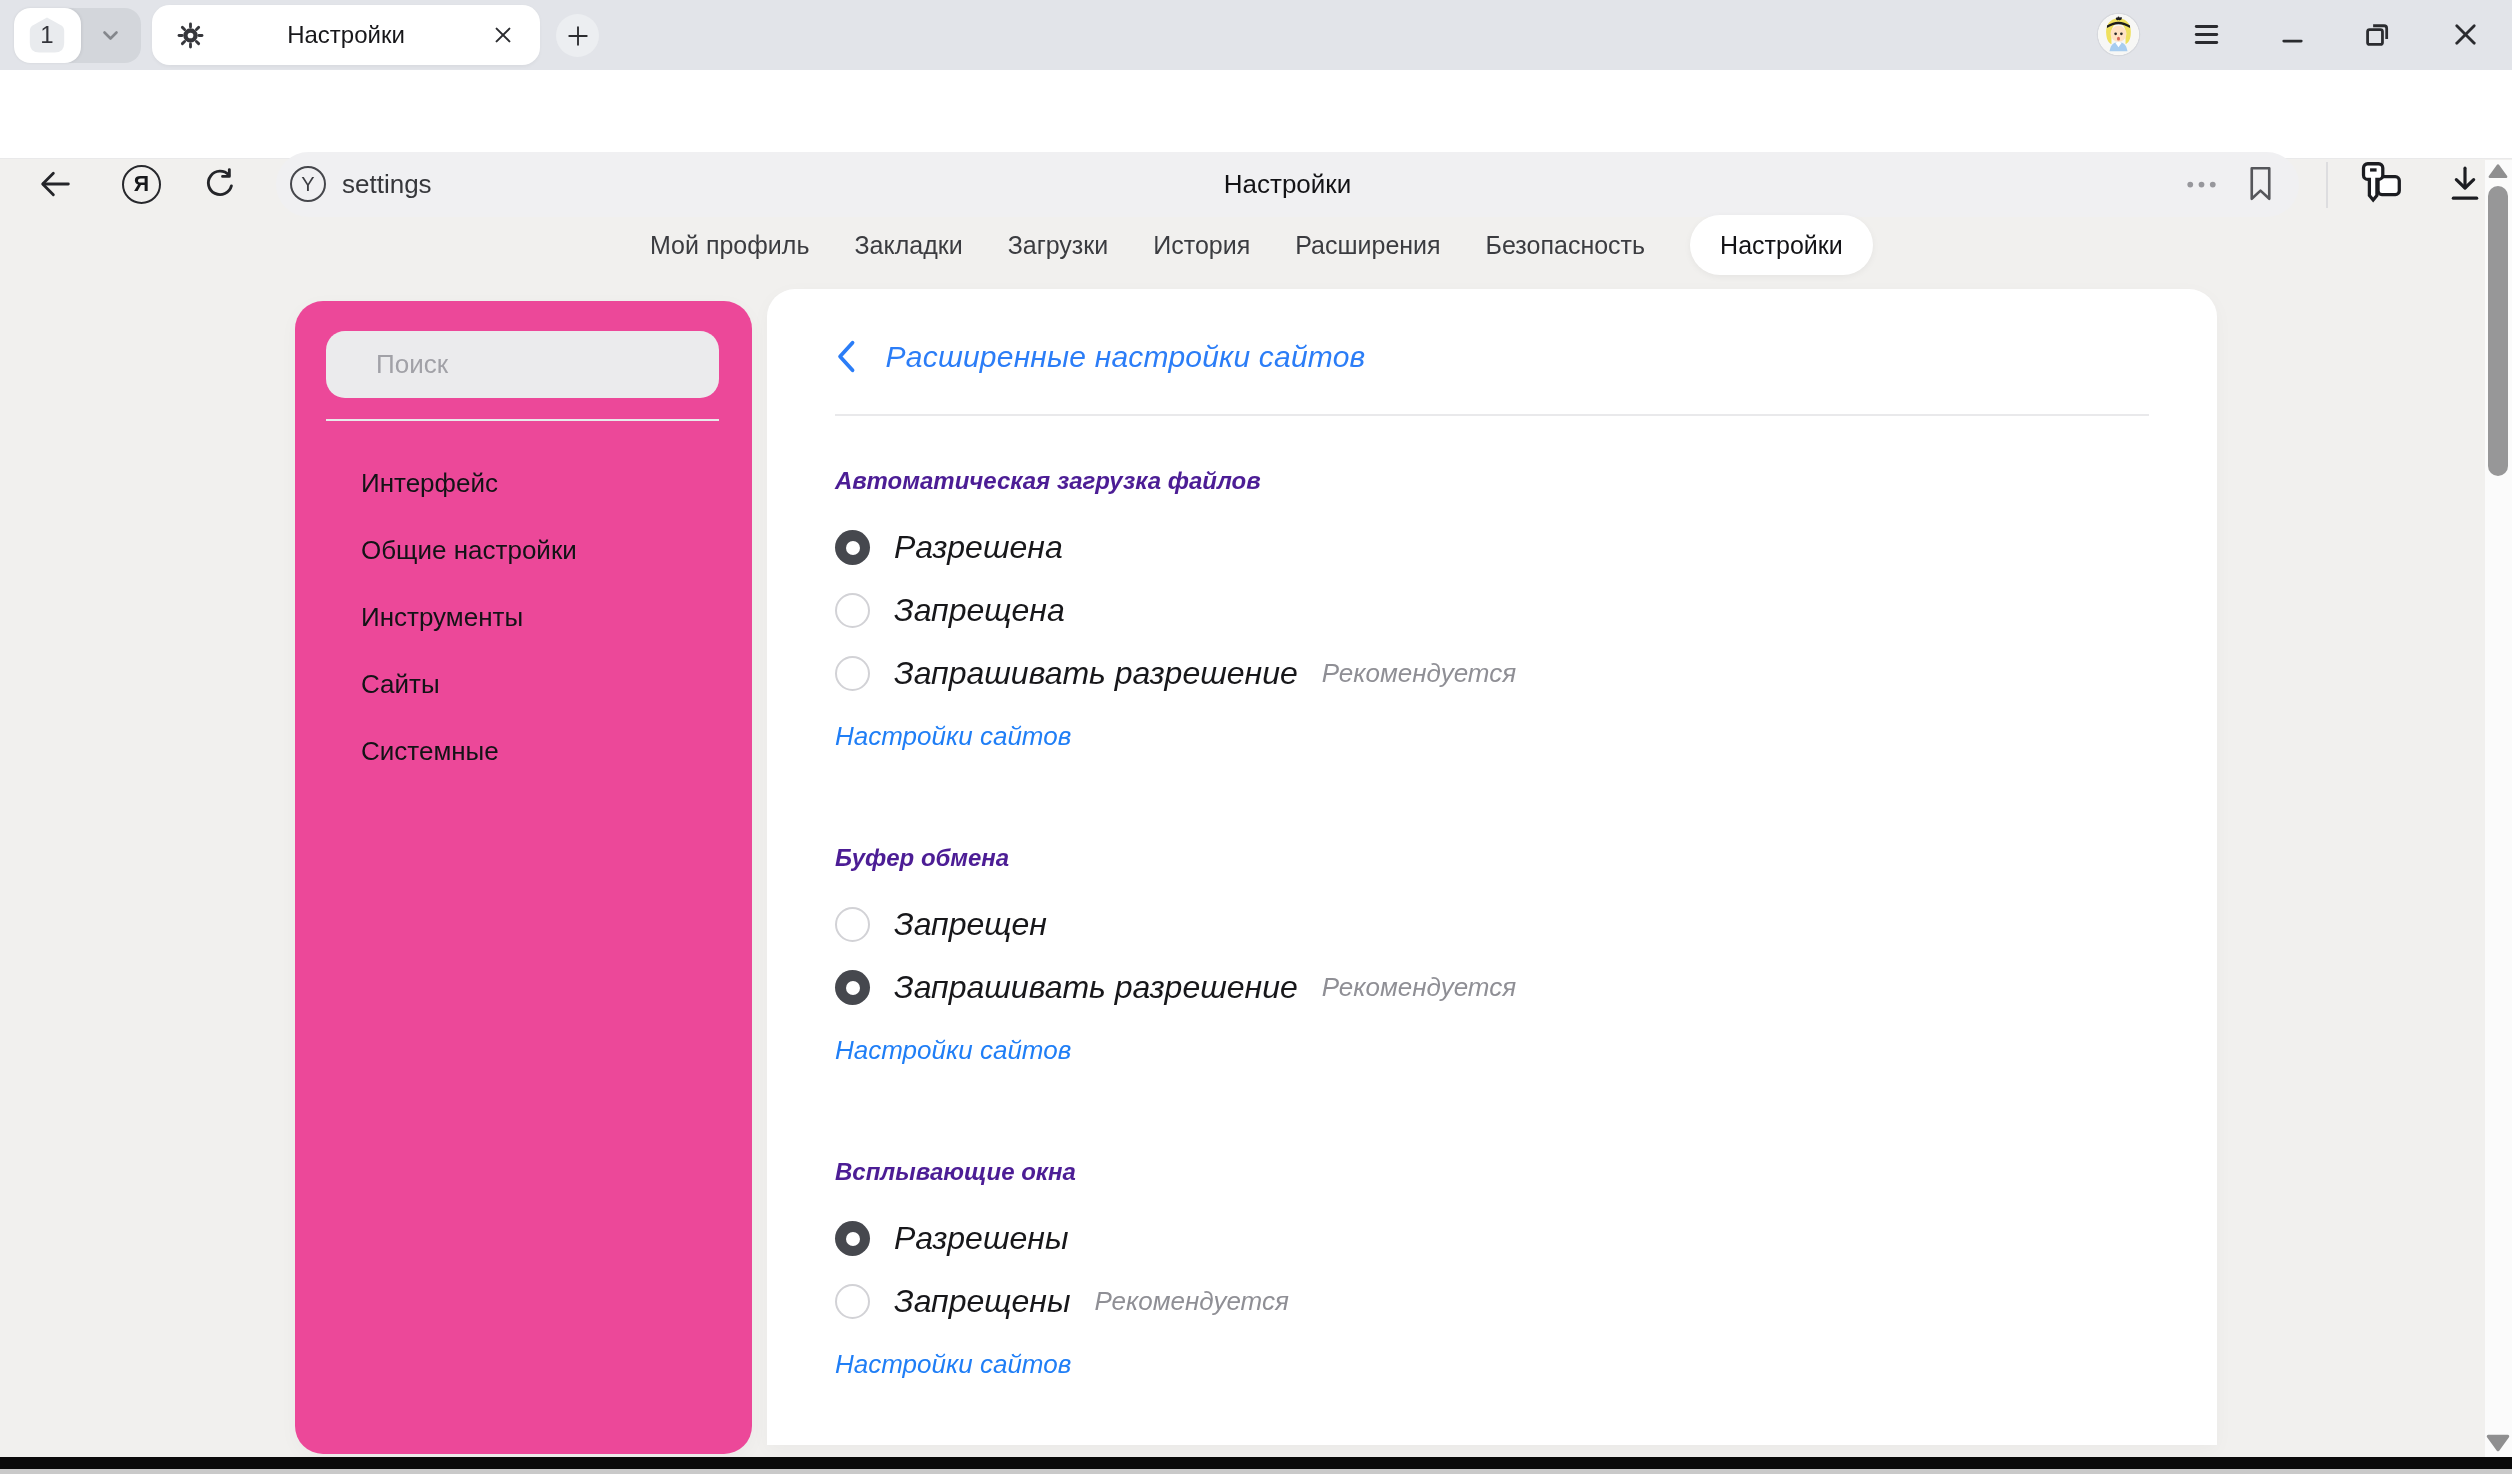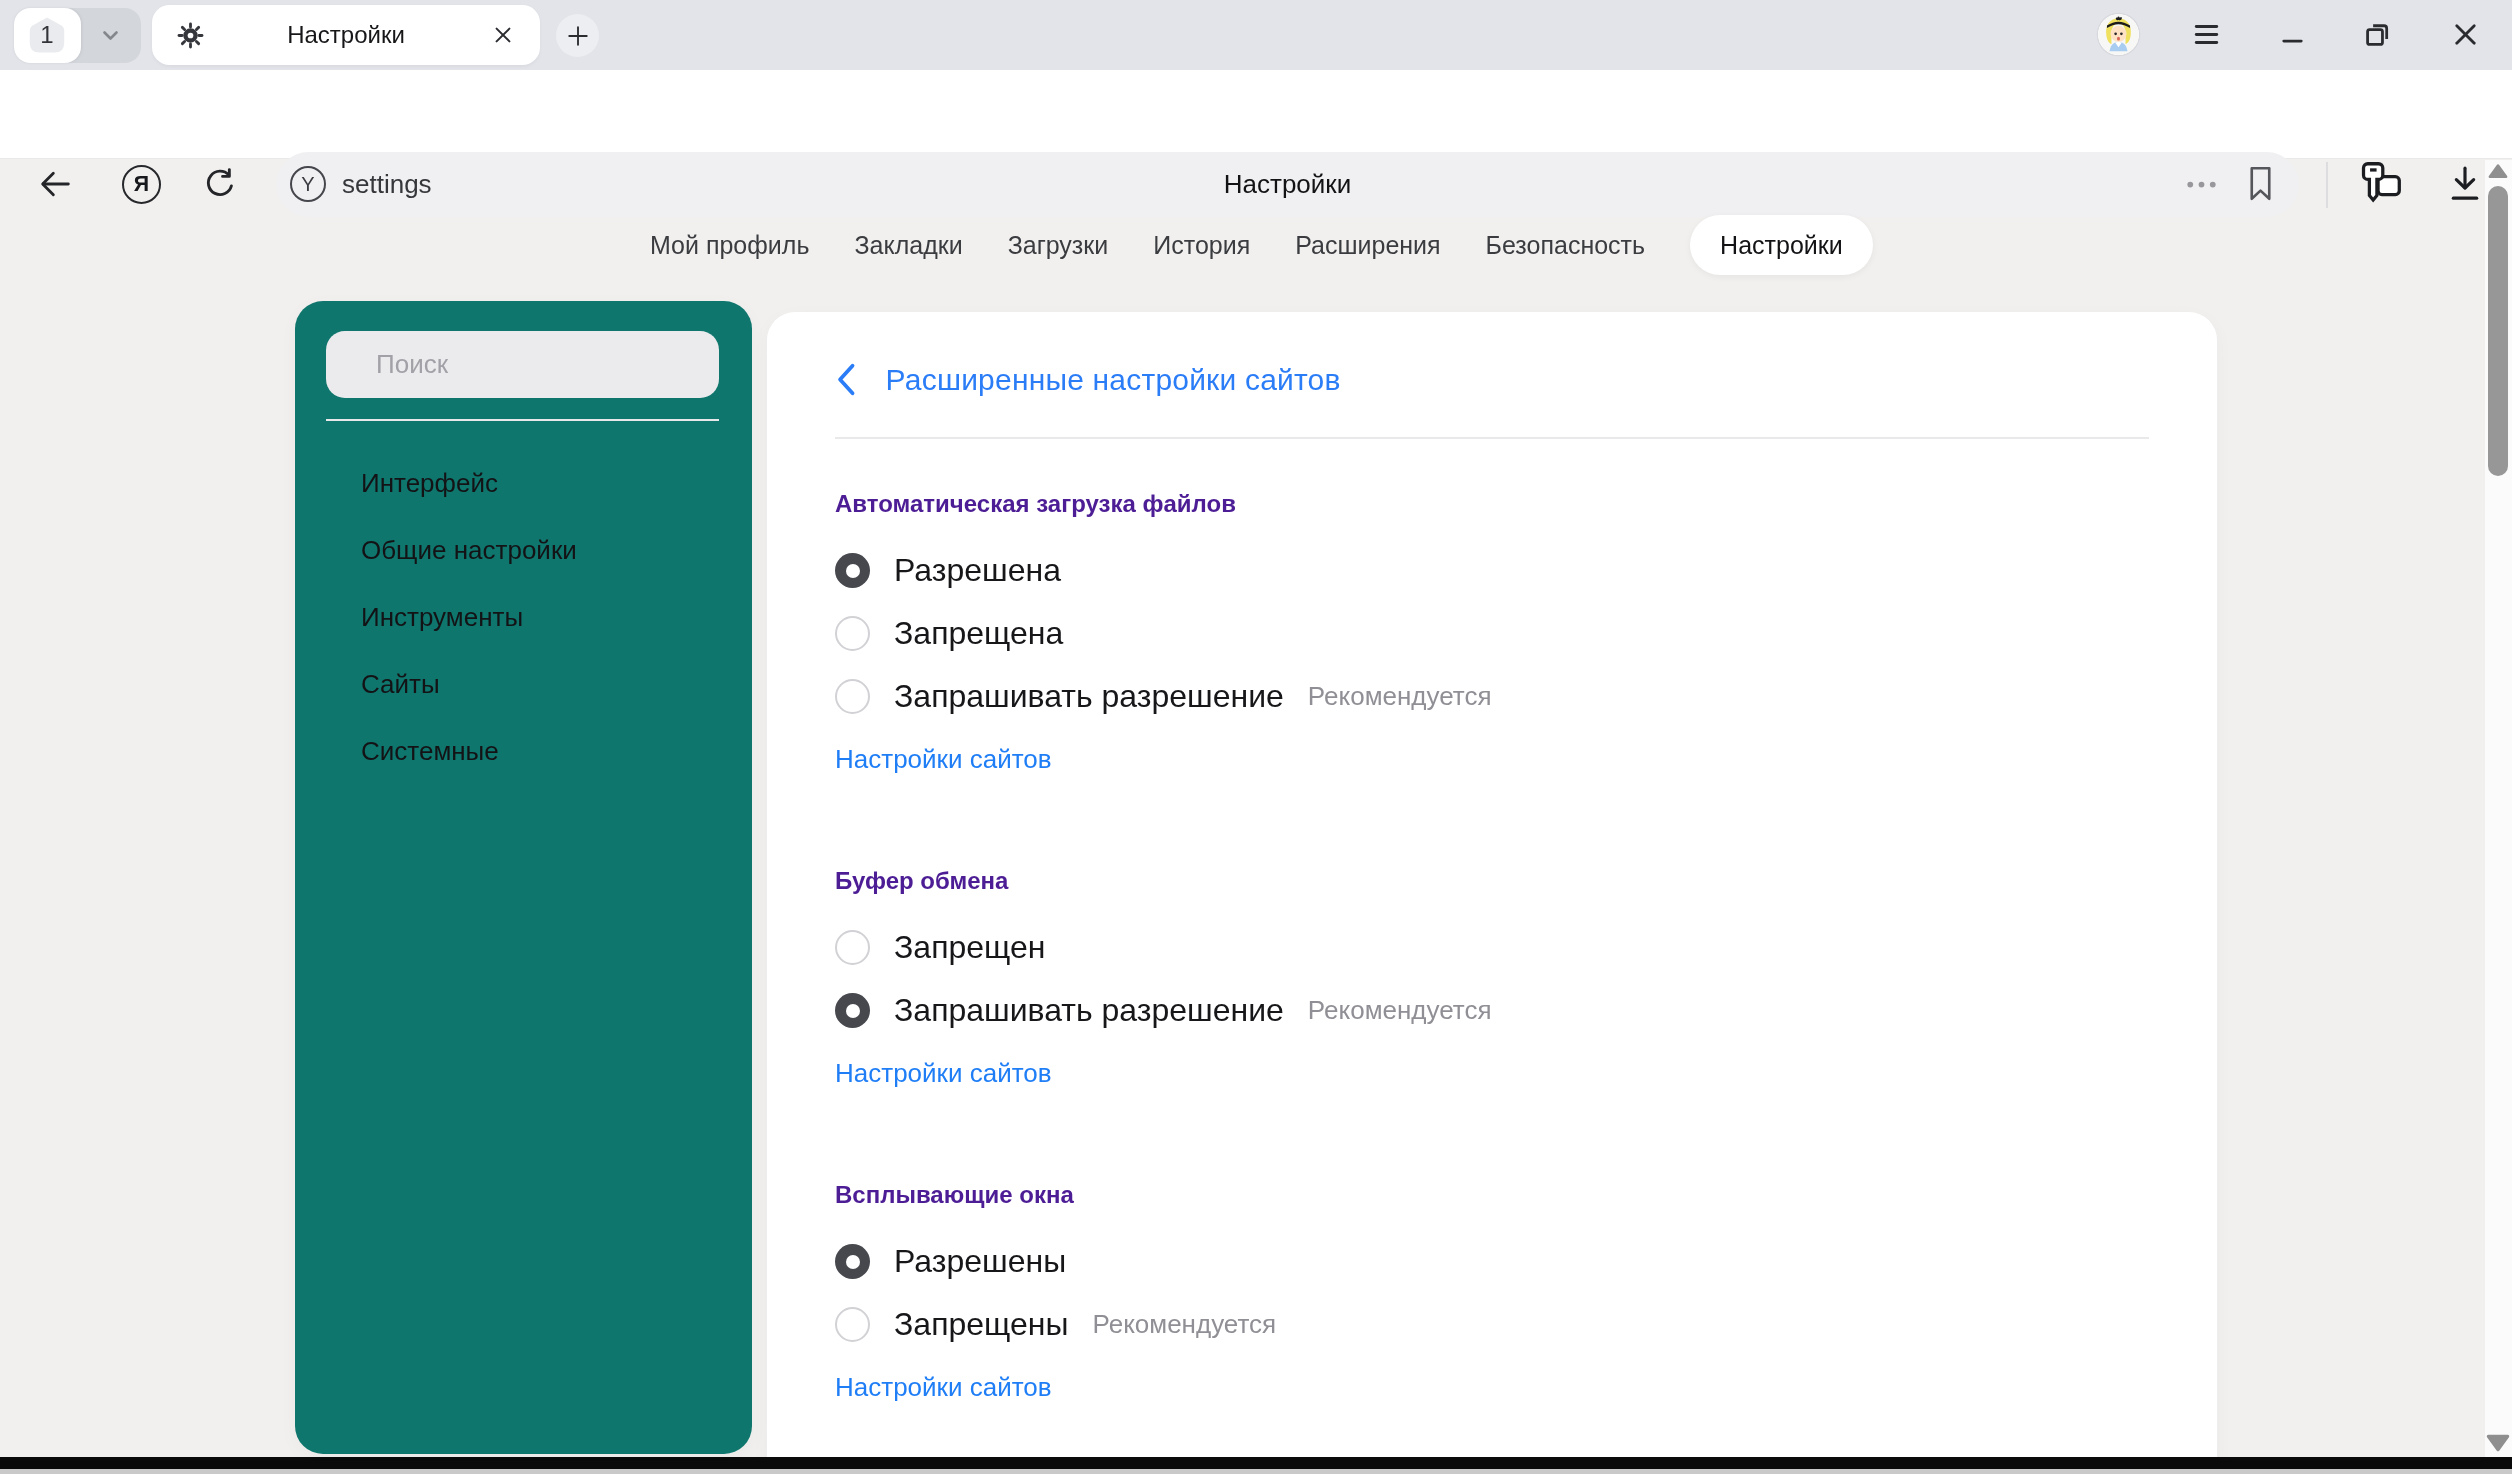--- a/index.html
+++ b/index.html
@@ -45,29 +45,29 @@
   .addr-divider{left:2326px;top:92px;width:1.9px;height:46px;background:#dddddf;}
   .ic-keycard{left:2356px;top:89px;width:49px;height:50px;}
   .ic-download{left:2445px;top:92px;width:40px;height:44px;}
 
   
   .settings-nav{left:650px;top:215px;height:60px;display:flex;align-items:center;gap:45px;}
   .nav-tab{font-size:25px;color:#3b3c40;white-space:nowrap;cursor:pointer;}
   .nav-tab.active{background:#ffffff;color:#131316;height:60px;display:flex;align-items:center;padding:0 30px;border-radius:38px;box-shadow:0 1.9px 7.5px rgba(0,0,0,.05);}
 
   
-  .sidebar{left:295px;top:301px;width:457px;height:1153px;background:#0f766e;border-radius:28px;box-shadow:0 5px 19px rgba(0,0,0,.03);}
+  .sidebar{left:295px;top:301px;width:457px;height:1153px;background:#ec4899;border-radius:28px;box-shadow:0 5px 19px rgba(0,0,0,.03);}
   .search-input{position:absolute;left:31px;top:30px;width:393px;height:67px;background:#ebebed;border:none;outline:none;border-radius:19px;font-size:26px;color:#222226;padding:0 19px 0 50px;box-sizing:border-box;font-family:inherit;}
   .search-input::placeholder{color:#a1a1a7;}
   .sidebar-divider{position:absolute;left:31px;top:118px;width:393px;height:1.9px;background:#e8e8ea;}
   .sidebar-items{position:absolute;left:66px;top:149px;right:25px;display:flex;flex-direction:column;}
   .sidebar-item{height:67px;display:flex;align-items:center;font-size:26px;color:#131316;cursor:pointer;white-space:nowrap;}
 
   
-  .main-card{left:767px;top:312px;width:1450px;height:1156px;background:#ffffff;border-radius:28px 28px 0 0;box-shadow:0 5px 19px rgba(0,0,0,.03);}
+  .main-card{left:767px;top:289px;width:1450px;height:1156px;background:#ffffff;border-radius:28px 28px 0 0;box-shadow:0 5px 19px rgba(0,0,0,.03);font-style:italic;}
   .main-header{position:absolute;left:68px;top:39px;height:57px;display:flex;align-items:center;gap:28px;cursor:pointer;}
   .back-chevron{width:22.6px;height:35px;}
   .main-heading{font-size:30px;font-weight:500;color:#2b7df7;letter-spacing:0.2px;white-space:nowrap;}
   .main-divider{position:absolute;left:68px;top:125px;width:1314px;height:1.9px;background:#e9e9eb;}
   .sections{position:absolute;left:68px;top:157px;width:1357px;}
   .section{margin-bottom:55px;}
   .sec-title{height:70px;display:flex;align-items:center;font-size:24px;font-weight:700;color:#4c1d95;white-space:nowrap;}
   .opt-row{height:63px;display:flex;align-items:center;gap:24px;cursor:pointer;}
   .radio{flex:0 0 35px;width:35px;height:35px;border-radius:50%;background:#ffffff;border:2.5px solid #d2d2d6;box-sizing:border-box;}
   .radio.sel{border:none;background:#46484e;position:relative;}

